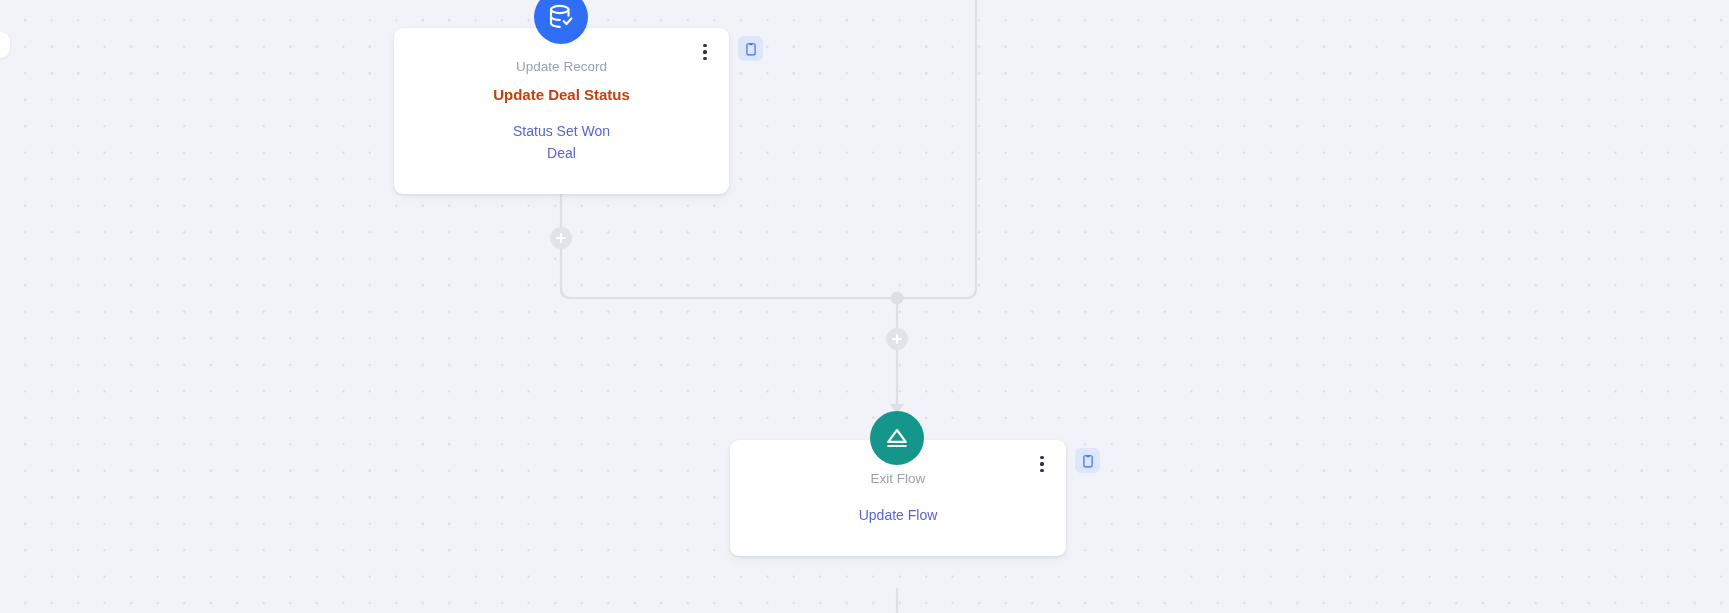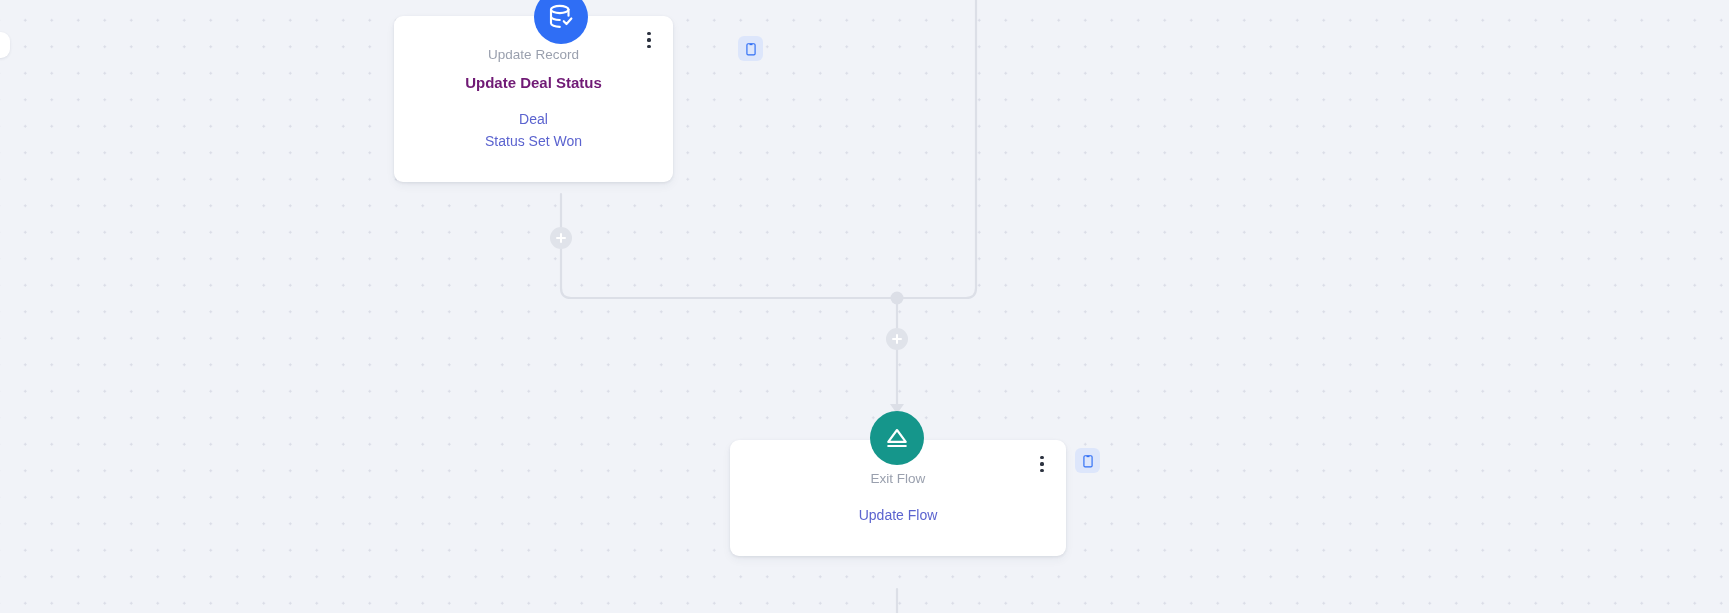--- a/index.html
+++ b/index.html
@@ -113,21 +113,21 @@
   .node-subtype {
     font-size: 13.5px;
     color: #9aa0ae;
     margin-top: 16px;
     line-height: 1.3;
     font-weight: 400;
   }
   .node-title {
     font-size: 15px;
     font-weight: bold;
-    color: #701a75;
+    color: #c2410c;
     margin-top: 9px;
     line-height: 1.3;
   }
   .node-meta {
     font-size: 14px;
     color: #5b63cf;
     margin-top: 17px;
     line-height: 1.57;
     font-weight: 400;
   }
@@ -188,35 +188,35 @@
   <div class="node-badge badge-blue" style="left:534px; top:-10px;">
     <svg width="30" height="30" viewBox="0 0 24 24" fill="none" stroke="#ffffff" stroke-width="1.7" stroke-linecap="round" stroke-linejoin="round">
       <ellipse cx="11" cy="6" rx="7" ry="2.9"></ellipse>
       <path d="M4 6 v5.5 c0 1.6 3.1 2.9 7 2.9"></path>
       <path d="M4 11.5 v5.5 c0 1.6 3.1 2.9 7 2.9"></path>
       <path d="M18 6 v5"></path>
       <polyline points="14.2,15.4 16.4,17.6 20.3,13.2"></polyline>
     </svg>
   </div>
 
-  <div class="node-card" style="left:394px; top:16px; width:279px; height:166px;">
+  <div class="node-card" style="left:394px; top:28px; width:335px; height:166px;">
 
     <div class="kebab">
       <span></span>
         <span></span>
         <span></span>
     </div>
 
     <div class="node-subtype">Update Record</div>
 
     <div class="node-title">Update Deal Status</div>
 
     <div class="node-meta">
+      <div>Status Set Won</div>
       <div>Deal</div>
-      <div>Status Set Won</div>
     </div>
   </div>
 
   <div class="clip-btn" style="left:738px; top:36px;">
     <svg width="14" height="14" viewBox="0 0 24 24" fill="none" stroke="#2f6ef5" stroke-width="2" stroke-linecap="round" stroke-linejoin="round">
       <rect x="5" y="3" width="14" height="19" rx="2"></rect>
       <path d="M9.5 3 h5 v2.4 h-5 z" fill="#2f6ef5" stroke="none"></path>
     </svg>
   </div>
 

